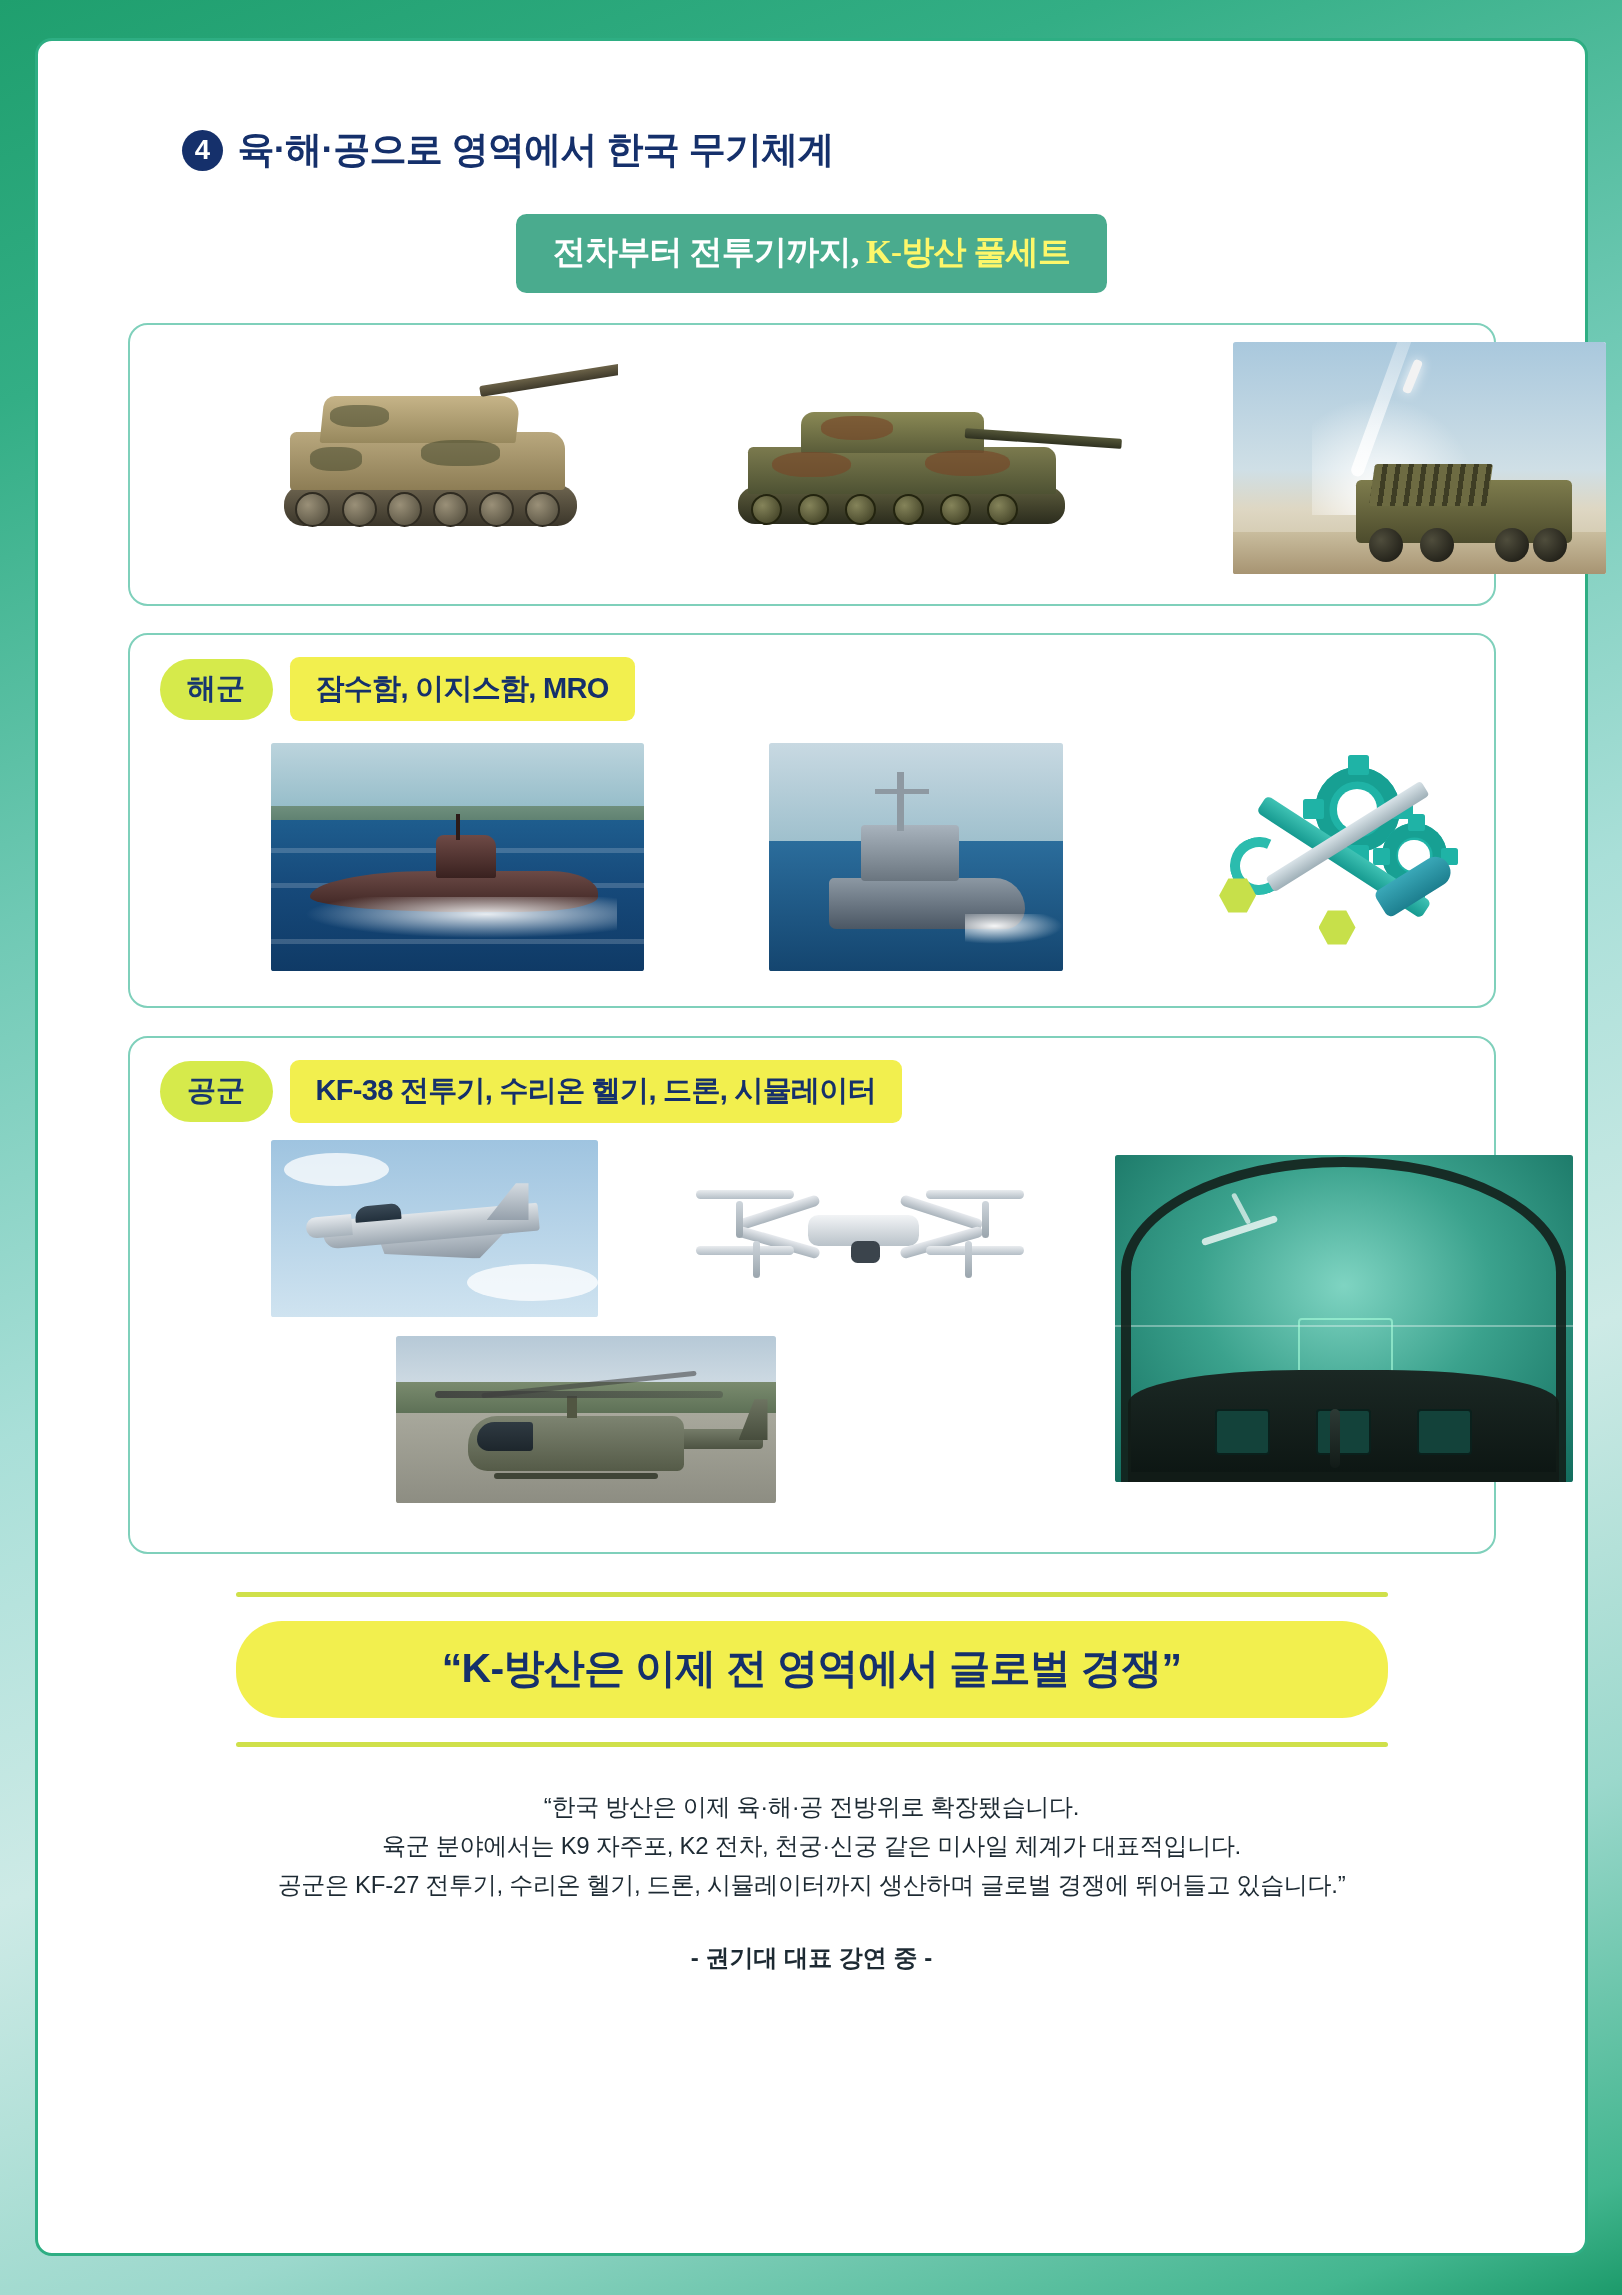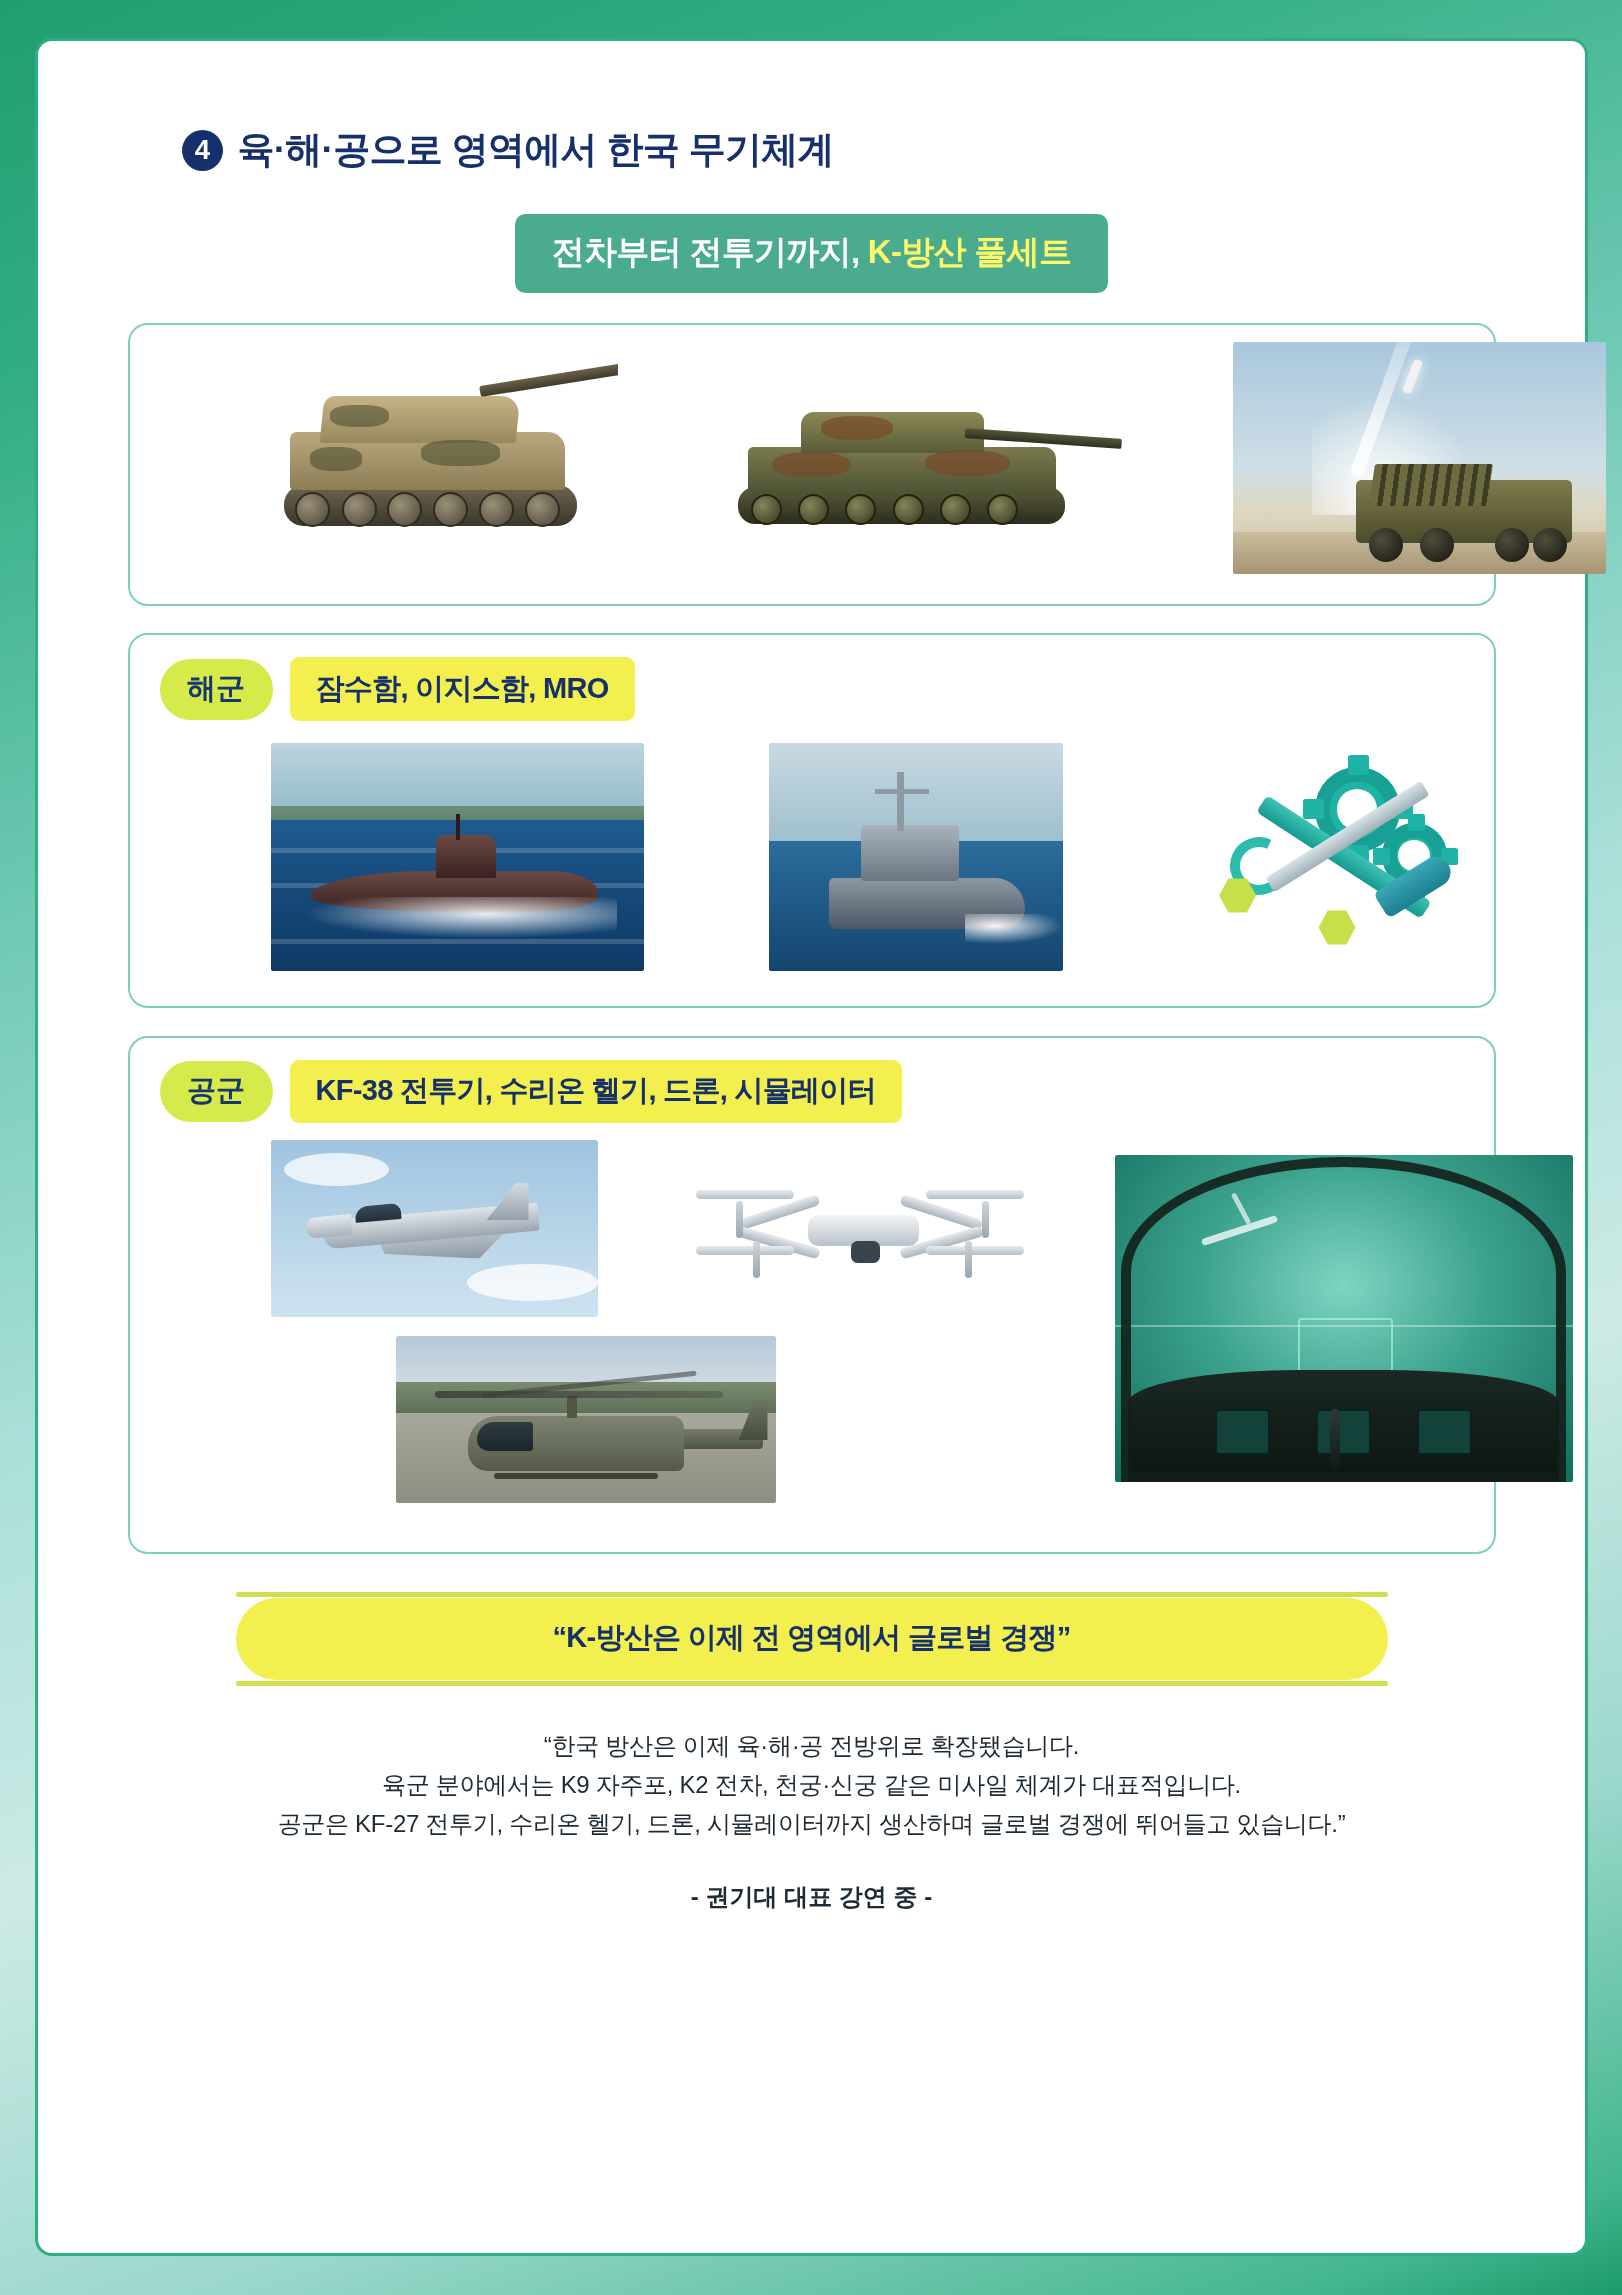--- a/index.html
+++ b/index.html
@@ -60,20 +60,21 @@
     font-weight: bold;
     color: #15306b;
     letter-spacing: -0.7px;
   }
 
   
   .subbanner-wrap {
     display: flex;
     justify-content: center;
     margin-top: 39px;
+    font-family: Liberation Serif, serif;
   }
   .subbanner {
     background: #4aab8e;
     border-radius: 10.5px;
     padding: 15.7px 37px 18.3px 37px;
     font-size: 33px;
     font-weight: bold;
     color: #ffffff;
     letter-spacing: -0.7px;
   }
@@ -473,26 +474,26 @@
   
   .quote-wrap {
     position: relative;
     margin: 38px auto 0 auto;
     width: 1152px;
   }
   .quote-line {
     height: 5.2px; background: #cfe04a; border-radius: 2.6px;
   }
   .quote-box {
-    margin: 1px 0;
+    margin: 24px 0;
     background: #f2ef4e;
     border-radius: 46px;
     padding: 19.6px 0 22px 0;
     text-align: center;
-    font-size: 29px;
+    font-size: 41px;
     font-weight: bold;
     color: #15306b;
     letter-spacing: -0.7px;
   }
 
   
   .body-text {
     margin: 41px auto 0 auto;
     width: 1309px;
     text-align: center;

